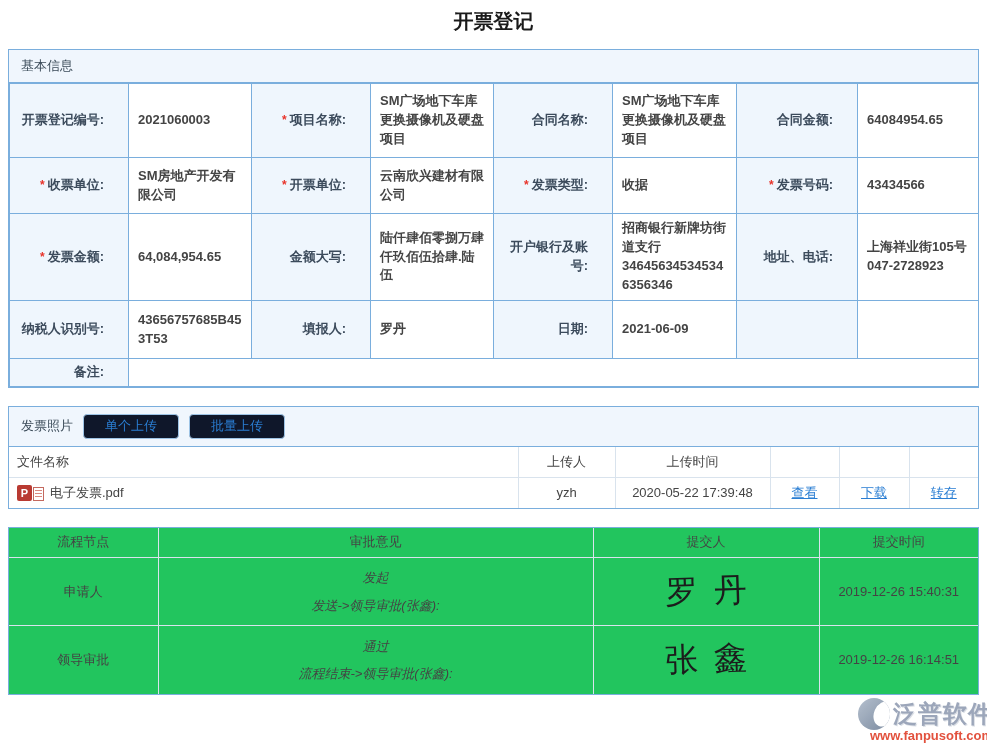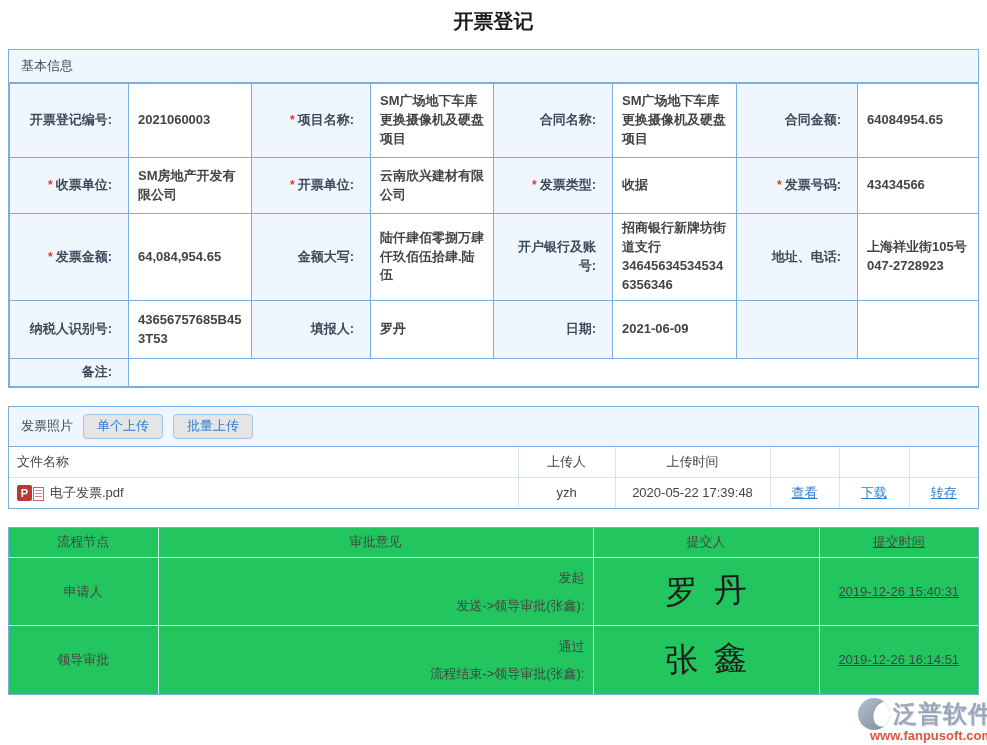--- a/index.html
+++ b/index.html
@@ -21,42 +21,42 @@
     padding:7px 12px; color:#3a4a58; font-size:13px;
     display:flex; align-items:center; gap:10px;
   }
   
   table { border-collapse:collapse; width:100%; table-layout:fixed; }
   .basic-table td {
     border:1px solid #7aaedd; vertical-align:middle; font-size:13px;
     padding:4px 6px; line-height:1.45;font-weight:bold;
   }
   .basic-table td.lbl {
-    background:#eff6fd; text-align:right; color:#3c4b5c; padding-right:16px;
+    background:#eff6fd; text-align:right; color:#3c4b5c; padding-right:24px;
   }
   .basic-table td.val {
     background:#fff; text-align:left; padding-left:9px;
     word-break:break-all; white-space:pre-line; color:#444;
   }
   .req { color:#e8332a; margin-right:3px; font-size:12px; }
   .row-a { height:74px; } .row-b { height:56px; } .row-c { height:87px; }
   .row-d { height:58px; } .row-e { height:26px; }
   
   .files-table td {
     border:1px solid #d9e3ed; font-size:13px; padding:6px 8px;
     vertical-align:middle; color:#444; background:#fff; height:24px;
   }
   .files-table tr td:first-child { border-left:none; }
   .files-table tr td:last-child  { border-right:none; }
   .files-table tr:first-child td { border-top:none; }
   .files-table tr:last-child td  { border-bottom:none; }
   .files-table .c-center { text-align:center; }
   .btn {
-    display:inline-block; background:#e5e5e5; border:1px solid #9ec4e6;
-    color:#2a7ed3; border-radius:4px; padding:3px 13px; font-size:13px;
+    display:inline-block; background:#0f172a; border:1px solid #9ec4e6;
+    color:#2a7ed3; border-radius:4px; padding:3px 21px; font-size:13px;
     cursor:pointer; line-height:1.3;
   }
   .link { color:#2a7ed3; text-decoration:underline; cursor:pointer; }
   .file-cell { display:flex; align-items:center; gap:6px; }
   .pdf-ico { display:inline-flex; align-items:flex-end; gap:1px; }
   .pdf-p {
     width:15px; height:16px; background:#b93a32; color:#fff; font-weight:bold;
     font-size:11px; display:flex; align-items:center; justify-content:center;
     border-radius:2px;
   }
@@ -64,26 +64,26 @@
     width:11px; height:14px; background:#fff; border:1px solid #c4695f;
     background-image:repeating-linear-gradient(#fff 0 2px, #d98a80 2px 3px);
     background-clip:content-box; padding:2px 1px;
   }
   
   .appr-table td {
     border:1px solid #d9e3ed; font-size:13px; color:#444; background:#22c55e;
     vertical-align:middle; padding:4px 8px;
   }
   .appr-table tr td:first-child { border-left:none; }
-  .appr-table tr td:last-child  { border-right:none;text-decoration:underline; }
+  .appr-table tr td:last-child  { border-right:none; }
   .appr-table tr:first-child td { border-top:none; }
   .appr-table tr:last-child td  { border-bottom:none; }
   .appr-head td { height:30px; text-align:center; }
   .appr-row td { height:68px; }
-  .opinion { text-align:right; line-height:2.1; padding-left:13px; }
+  .opinion { text-align:center; line-height:2.1; padding-left:13px;font-style:italic; }
   .opinion div { white-space:nowrap; }
   .node-cell, .time-cell, .sig-cell { text-align:center; }
   .signature {
     font-family:"DejaVu Serif","Liberation Serif",serif;
     font-size:33px; color:#1c1c1c; letter-spacing:16px; padding-left:16px;
     transform:rotate(-2deg); display:inline-block;
   }
   
   .watermark {
     position:absolute; right:-6px; bottom:2px; opacity:0.93; z-index:5;

